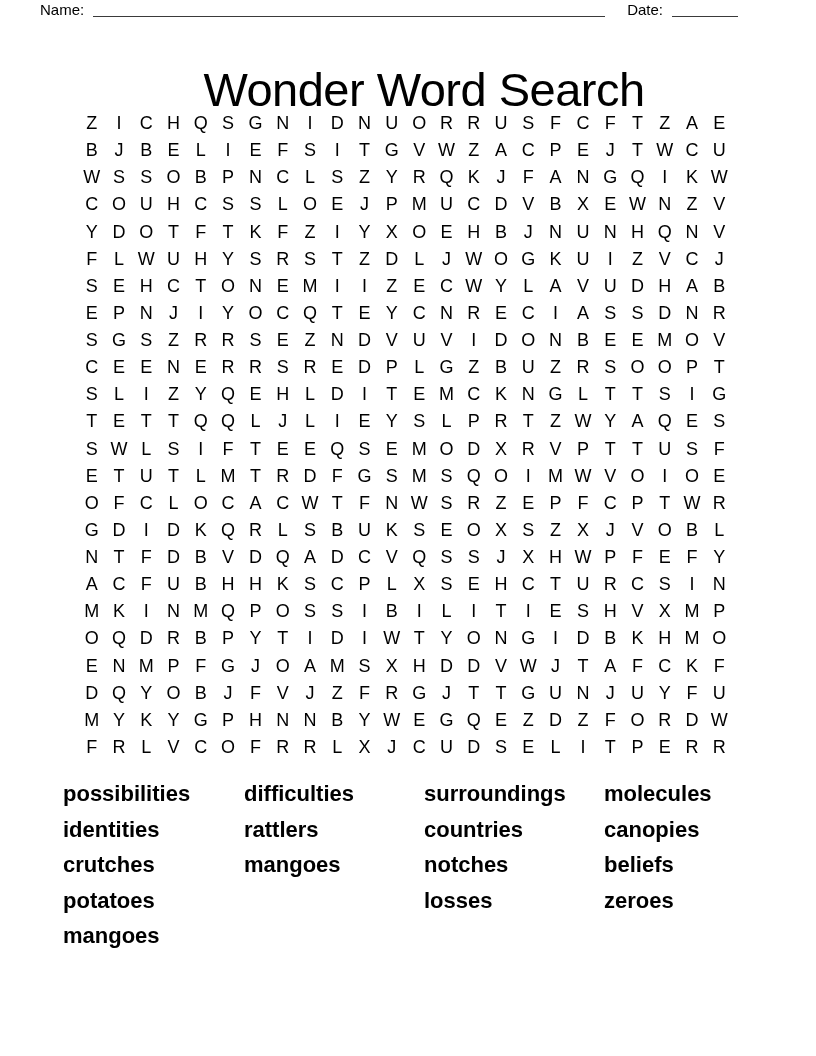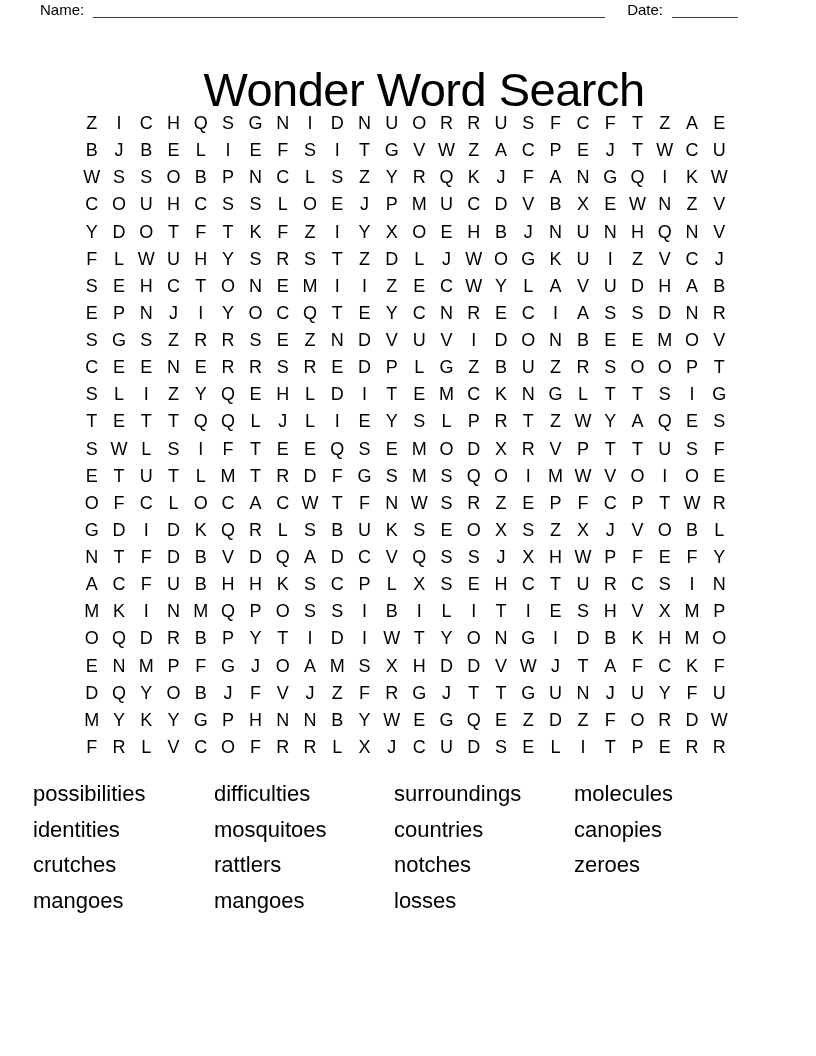--- a/index.html
+++ b/index.html
@@ -16,21 +16,20 @@
     overflow: hidden;
   }
 
   
   .header-row {
     position: absolute;
     top: 2px;
     left: 40px;
     width: 698px;
     display: flex;
-    align-items: flex-end;
     font-size: 15px;
     line-height: 16px;
   }
   .hlabel {
     white-space: nowrap;
     padding-right: 9px;
   }
   .hline {
     border-bottom: 1.6px solid #3a3a3a;
     height: 14px;
@@ -71,25 +70,26 @@
     display: flex;
     align-items: center;
     justify-content: center;
     font-size: 18px;
     font-weight: 400;
   }
 
   
   .words {
     position: absolute;
-    left: 33px;
+    left: 63px;
     top: 776px;
     width: 730px;
     display: grid;
     grid-template-columns: 181px 180px 180px auto;
+    font-weight: bold;
   }
   .word-col {
     display: block;
   }
   .word {
     font-size: 22px;
     line-height: 35.6px;
     white-space: nowrap;
   }
 </style>
@@ -682,32 +682,33 @@
     <span class="cell">E</span>
     <span class="cell">R</span>
     <span class="cell">R</span>
   </div>
 
 <div class="words" id="wordlist">
     <div class="word-col">
       <div class="word">possibilities</div>
       <div class="word">identities</div>
       <div class="word">crutches</div>
+      <div class="word">potatoes</div>
       <div class="word">mangoes</div>
     </div>
     <div class="word-col">
       <div class="word">difficulties</div>
-      <div class="word">mosquitoes</div>
       <div class="word">rattlers</div>
       <div class="word">mangoes</div>
     </div>
     <div class="word-col">
       <div class="word">surroundings</div>
       <div class="word">countries</div>
       <div class="word">notches</div>
       <div class="word">losses</div>
     </div>
     <div class="word-col">
       <div class="word">molecules</div>
       <div class="word">canopies</div>
+      <div class="word">beliefs</div>
       <div class="word">zeroes</div>
     </div>
   </div>
 
 </body></html>

